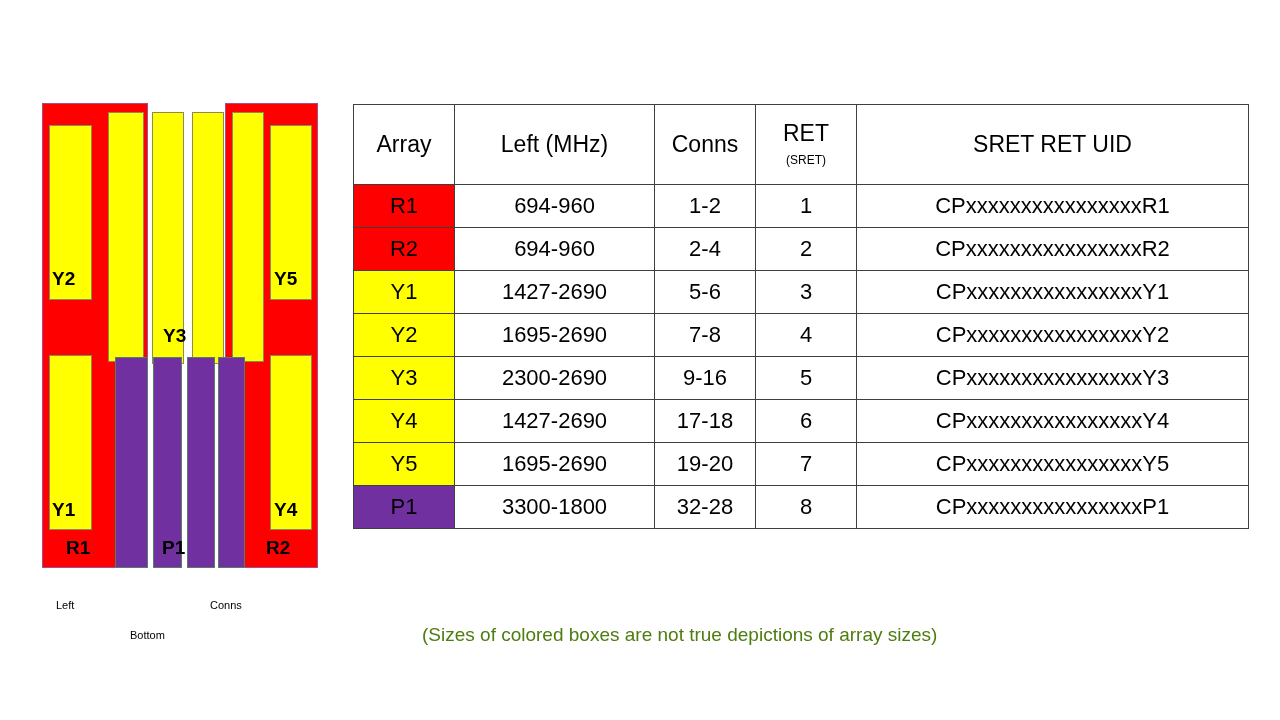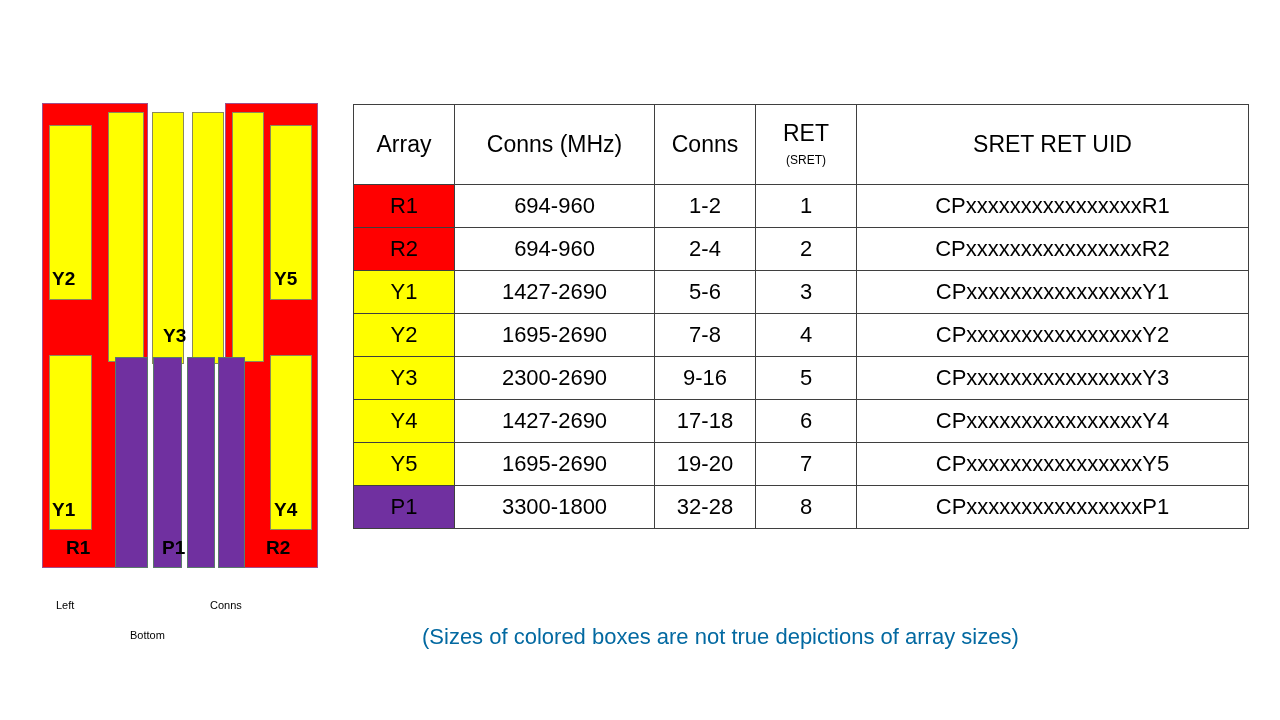--- a/index.html
+++ b/index.html
@@ -78,22 +78,22 @@
 
   td.array-cell { font-weight: bold; font-size: 21px; }
   td.swatch-red    { background: #FF0000; }
   td.swatch-yellow { background: #FFFF00; }
   td.swatch-purple { background: #7030A0; }
 
   
   #caption {
     position: absolute;
     left: 422px; top: 624px;
-    font-size: 22px;
-    color: #0369a1;
+    font-size: 19px;
+    color: #4d7c0f;
     white-space: nowrap;
   }
 </style>
 </head>
 <body>
 
 <div id="page">
 
   <div id="diagram">
 
@@ -135,21 +135,21 @@
     <colgroup>
       <col class="col-array">
         <col class="col-freq">
         <col class="col-conns">
       <col class="col-ret">
         <col class="col-uid">
     </colgroup>
     <thead>
       <tr>
         <th>Array</th>
-        <th>Conns (MHz)</th>
+        <th>Left (MHz)</th>
         <th>Conns</th>
         <th>
           <span class="hdr-ret-main">RET</span>
           <span class="sub-sret">(SRET)</span>
         </th>
         <th>SRET RET UID</th>
       </tr>
     </thead>
     <tbody id="table-body">
         <tr>

